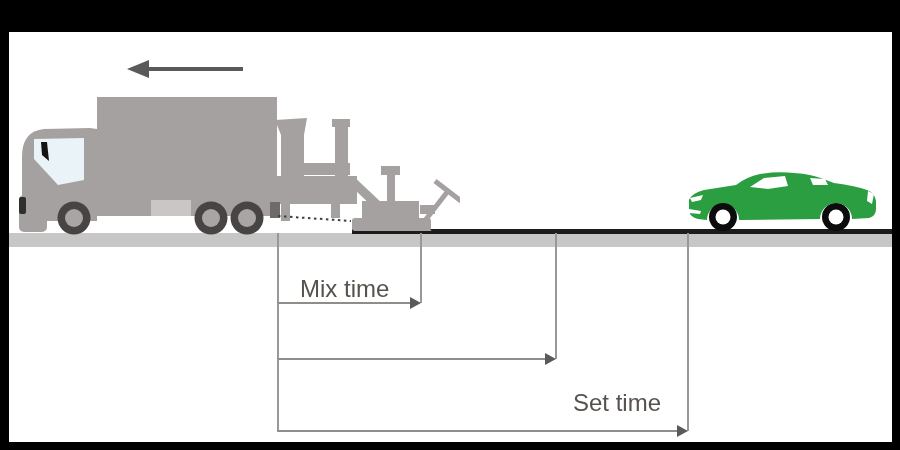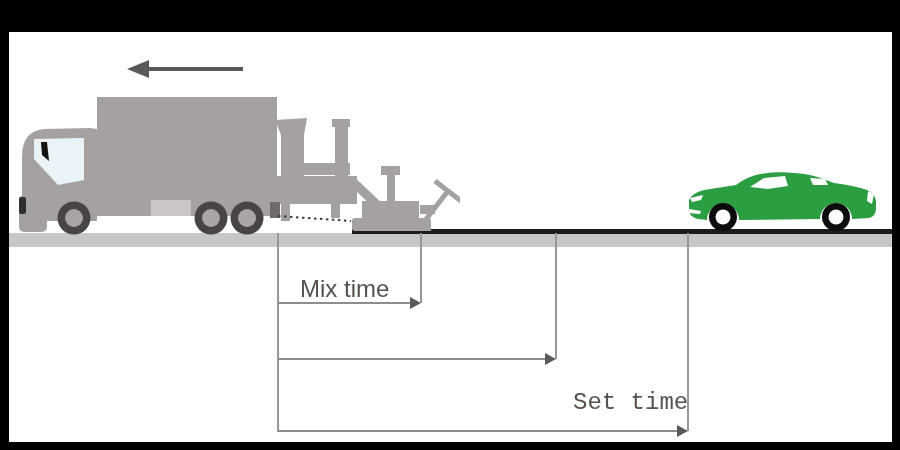--- a/index.html
+++ b/index.html
@@ -106,15 +106,15 @@
 
   <div class="aline" style="left:278px;top:302px;width:135px;"></div>
   <div class="ahead" style="left:410px;top:297px;"></div>
   <div class="tlabel" style="left:300px;top:275px;">Mix time</div>
 
   <div class="aline" style="left:278px;top:358px;width:270px;"></div>
   <div class="ahead" style="left:545px;top:353px;"></div>
 
   <div class="aline" style="left:278px;top:430px;width:402px;"></div>
   <div class="ahead" style="left:677px;top:425px;"></div>
-  <div class="tlabel" style="left:573px;top:389px;font-family:Liberation Mono, monospace;">Set time</div>
+  <div class="tlabel" style="left:573px;top:389px;">Set time</div>
 
 </div>
 
 </body></html>

